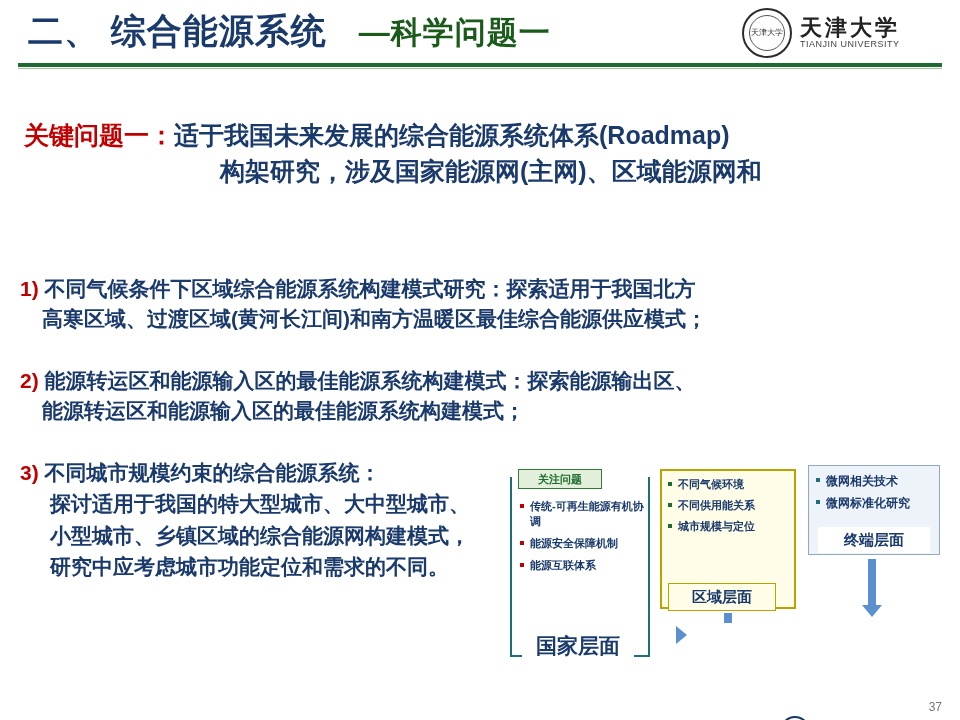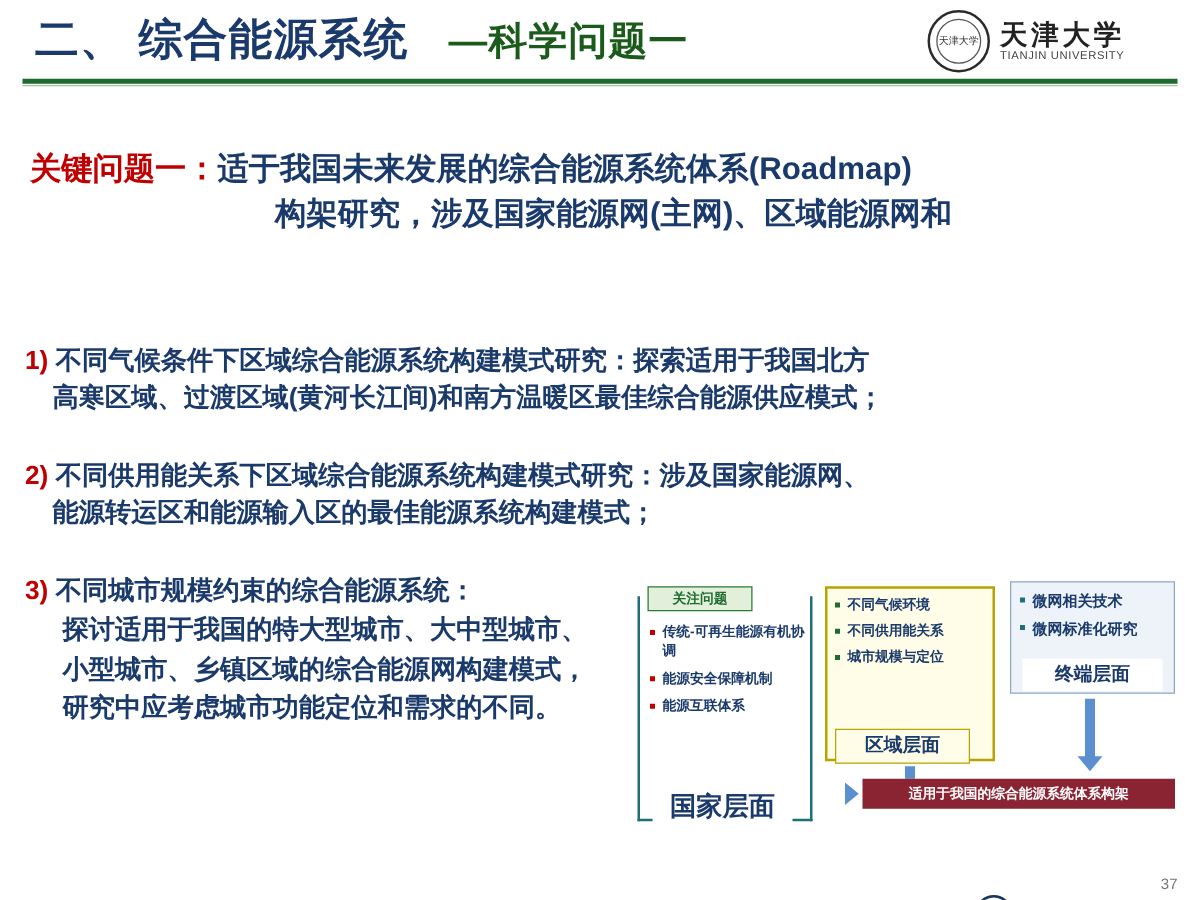--- a/index.html
+++ b/index.html
@@ -384,21 +384,21 @@
 </div>
 
 <div class="item" id="item1">
   <span class="item-num">1)</span>
   <span>不同气候条件下区域综合能源系统构建模式研究：探索适用于我国北方</span>
   <span class="item-sub">高寒区域、过渡区域(黄河长江间)和南方温暖区最佳综合能源供应模式；</span>
 </div>
 
 <div class="item" id="item2">
   <span class="item-num">2)</span>
-  <span>不同供用能关系下区域综合能源系统构建模式研究：涉及国家能源网、</span>
+  <span>能源转运区和能源输入区的最佳能源系统构建模式：探索能源输出区、</span>
   <span class="item-sub">能源转运区和能源输入区的最佳能源系统构建模式；</span>
 </div>
 
 <div class="item" id="item3">
   <span class="item-num">3)</span>
   <span>不同城市规模约束的综合能源系统：</span>
   <span class="item-sub">探讨适用于我国的特大型城市、大中型城市、小型城市、乡镇区域的综合能源网构建模式，研究中应考虑城市功能定位和需求的不同。</span>
 </div>
 
 <div class="diagram">
@@ -427,21 +427,20 @@
     <div>微网标准化研究</div>
   </div>
   <div class="dg-box dg-term-label">终端层面</div>
 
   <div class="arrow-stem" style="left:368px; top:104px; width:8px; height:48px;"></div>
   <div class="arrow-head" style="left:362px; top:150px;"></div>
 
   <div class="arrow-stem" style="left:224px; top:158px; width:8px; height:10px;"></div>
   <div class="arrow-head-right" style="left:176px; top:171px;"></div>
 
-  <div class="dg-box dg-result">适用于我国的综合能源系统体系构架</div>
 </div>
 
 <div class="wm">
   <div class="wm-circle"></div>
   <div class="wm-text">
     <span>中</span><span class="boxed">国</span><span>电力</span>
   </div>
 </div>
 
 <div class="page-num">37</div>

